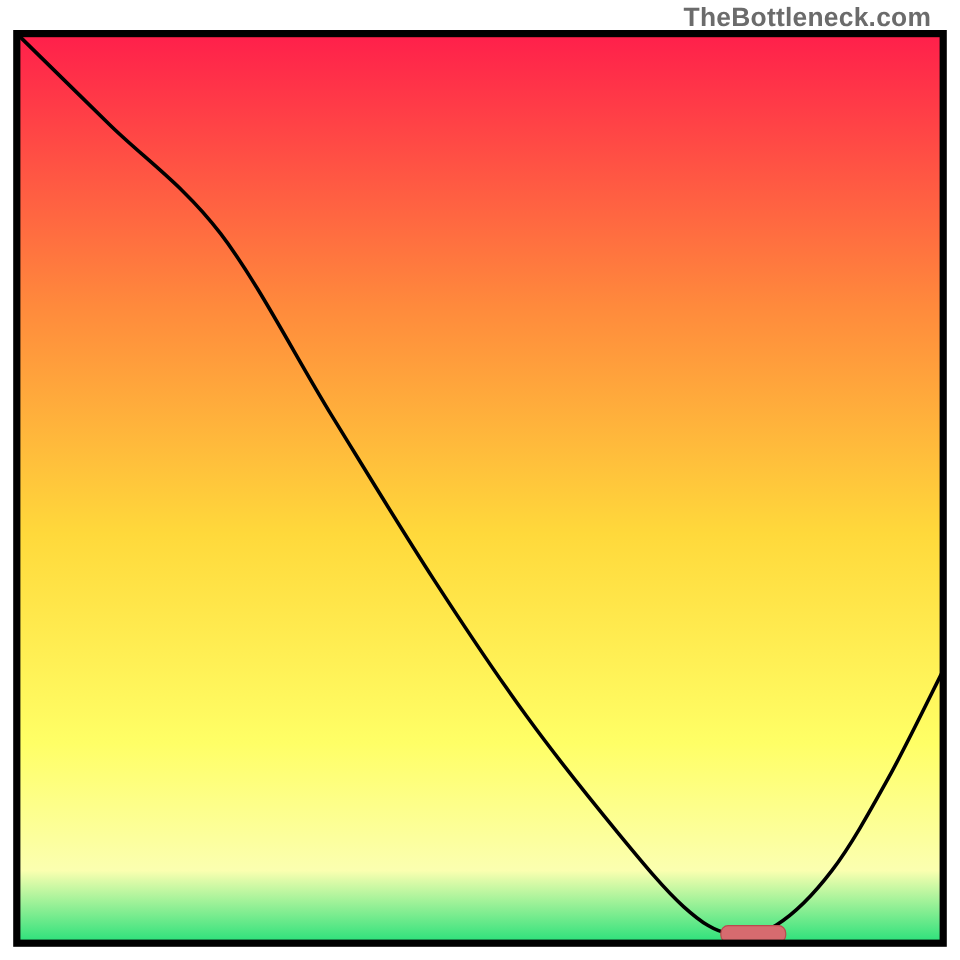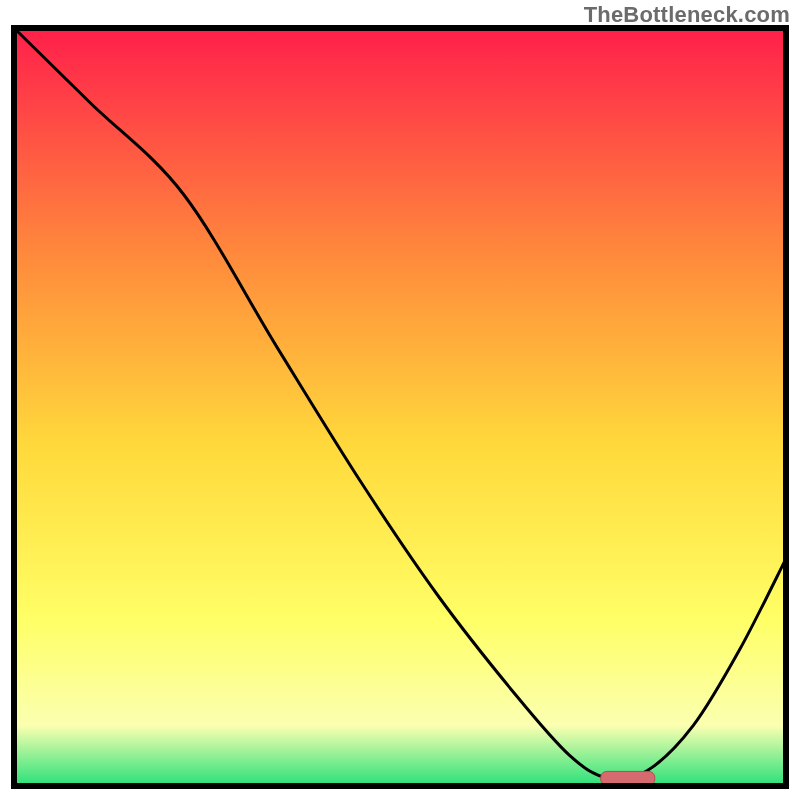--- a/index.html
+++ b/index.html
@@ -11,21 +11,21 @@
     font-family: Arial, Helvetica, sans-serif;
   }
   .wrap {
     position: relative;
     width: 800px;
     height: 800px;
   }
   .watermark {
     position: absolute;
     top: 2px;
-    right: 10px;
+    right: 24px;
     font-size: 22px;
     font-weight: 600;
     color: #6b6b6b;
     letter-spacing: 0.2px;
   }
   svg {
     display: block;
   }
 </style>
 </head>

